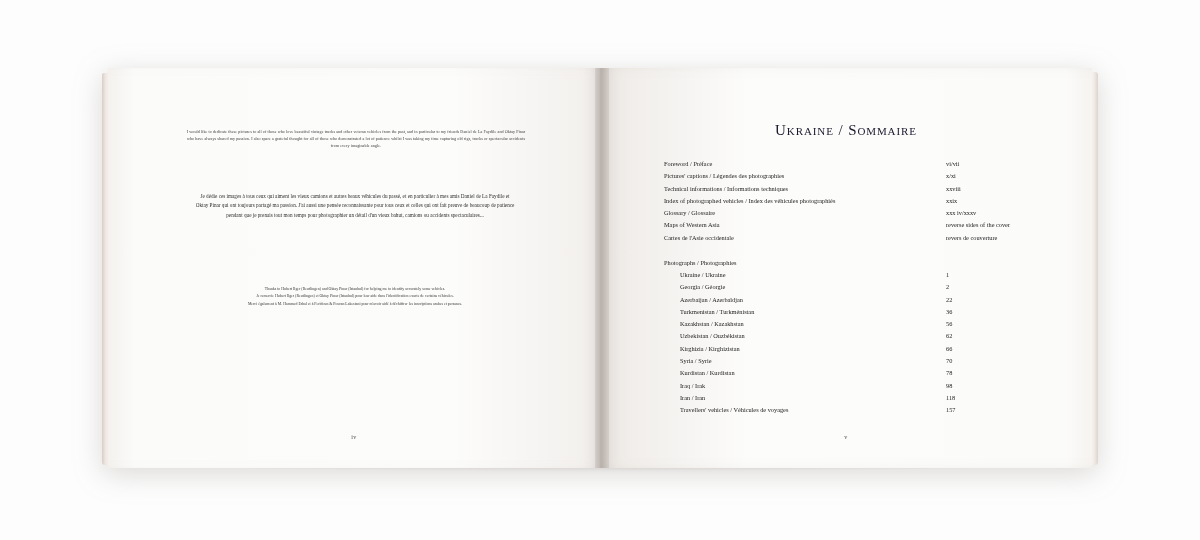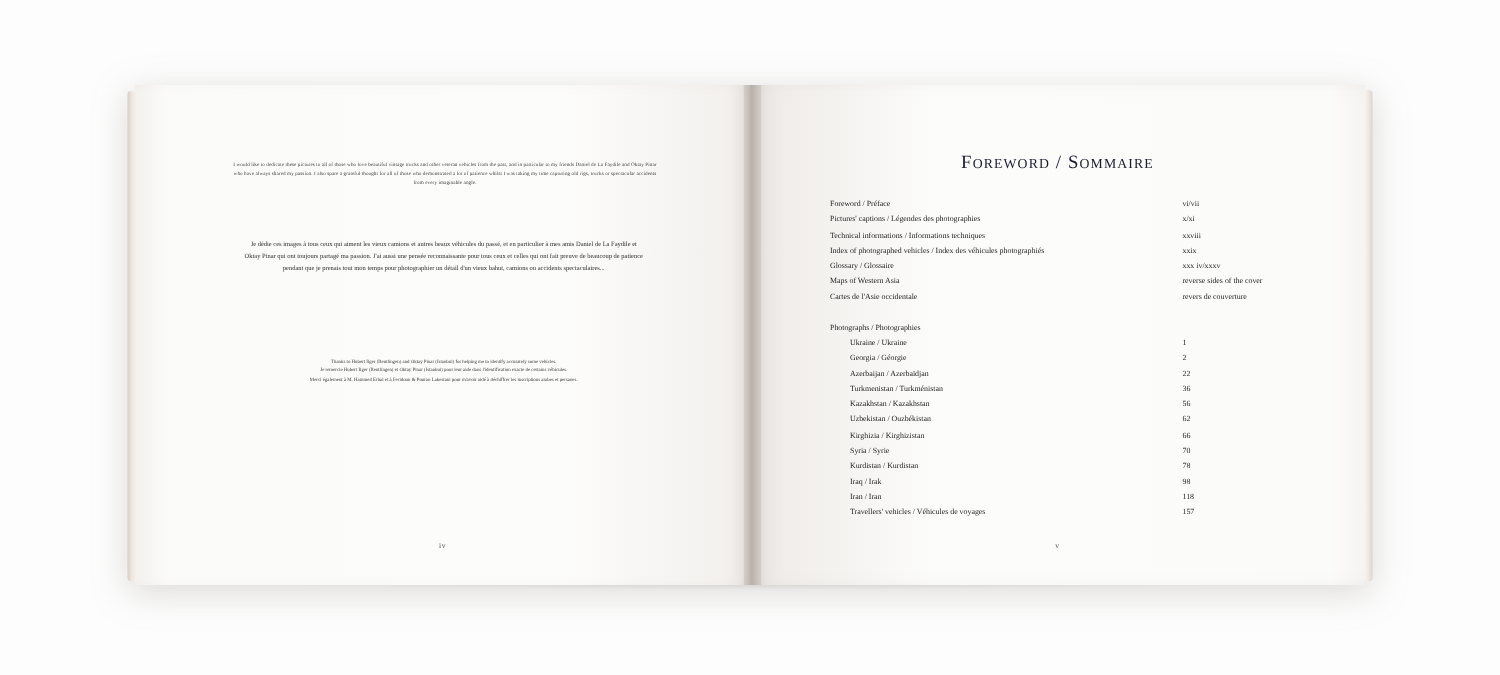--- a/index.html
+++ b/index.html
@@ -201,21 +201,21 @@
         <span class="l2">Je remercie Hubert Ilger (Reutlingen) et Oktay Pinar (Istanbul) pour leur aide dans l'identification exacte de certains véhicules.</span>
         <span class="l3">Merci également à M. Hammed Erbal et à Feridoun &amp; Pouran Lakestani pour m'avoir aidé à déchiffrer les inscriptions arabes et persanes.</span>
       </div>
 
       <div class="folio">iv</div>
     </div>
 
     <div class="gutter-shadow"></div>
 
     <div class="page right">
-      <div class="contents-title">Foreword / Sommaire</div>
+      <div class="contents-title">Ukraine / Sommaire</div>
 
       <div class="toc" id="toc">
           <div class="row">
             <span class="lbl">Foreword / Préface</span>
             <span class="pg">vi/vii</span>
           </div>
           <div class="row">
             <span class="lbl">Pictures' captions / Légendes des photographies</span>
             <span class="pg">x/xi</span>
           </div>

